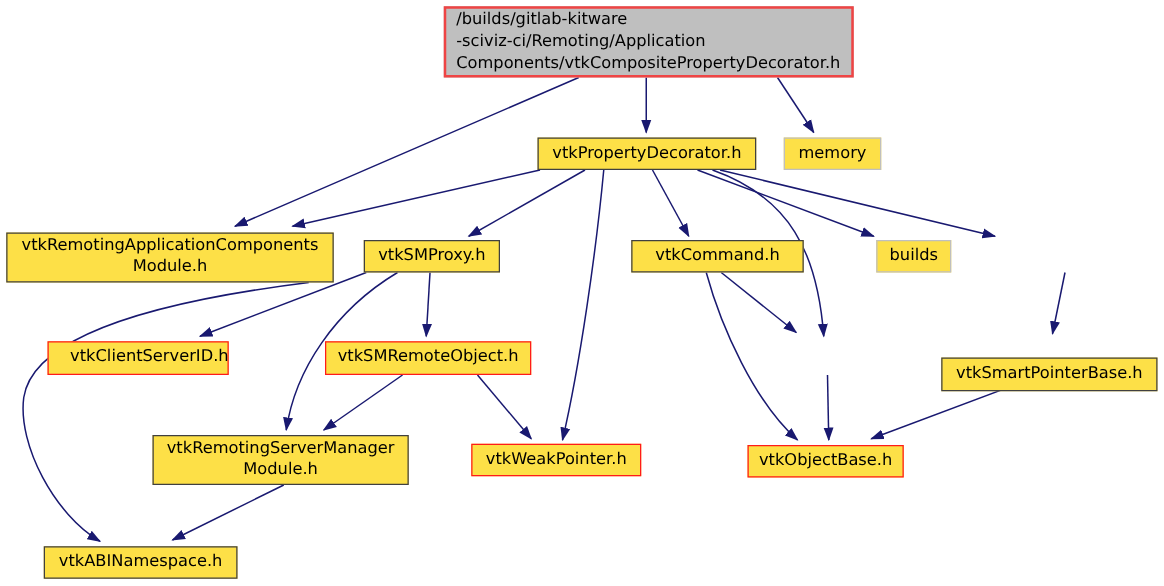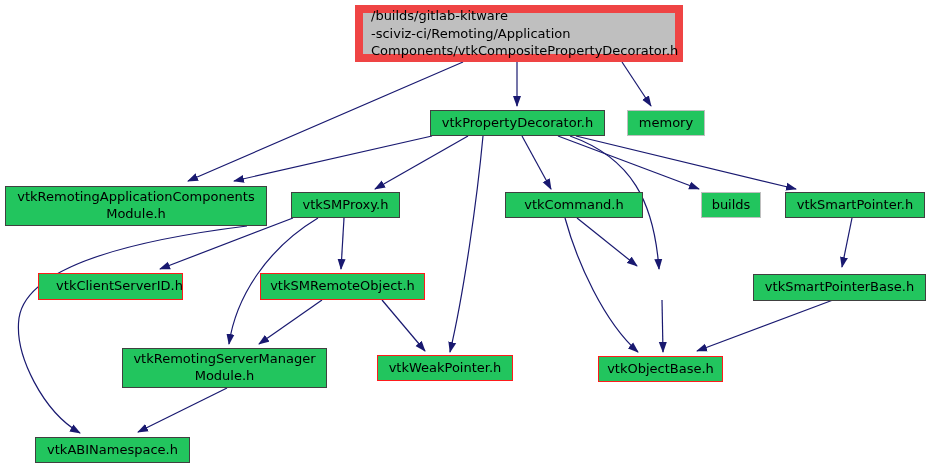--- a/index.html
+++ b/index.html
@@ -7,28 +7,28 @@
     position:relative;
     width:931px;height:469px;
     font-family:"DejaVu Sans","Liberation Sans",sans-serif;
     font-size:13px;color:#000;
     overflow:hidden;background:#ffffff;
   }
   #edges{position:absolute;left:0;top:0;width:931px;height:469px;}
   #edges path{fill:none;stroke-width:1.2px;}
   .node{
     position:absolute;box-sizing:border-box;
-    background:#22c55e;border:1px solid #404040;
+    background:#fde047;border:1px solid #404040;
     display:flex;flex-direction:column;justify-content:center;align-items:center;
     text-align:center;line-height:1.3;white-space:nowrap;
   }
   .node.truncated{border-color:#fe1b1b;}
   .node.system{border-color:#bfbfbf;}
   .node.root{
-    background:#bfbfbf;border:8px solid #ef4444;
+    background:#bfbfbf;border:2px solid #ef4444;
     align-items:flex-start;text-align:right;padding-left:8px;line-height:1.35;
   }
 </style>
 </head>
 <body>
 
 <div id="graph">
   <svg id="edges" viewBox="0 0 931 469">
     <defs>
       <marker id="arrow" markerWidth="11" markerHeight="9" refX="10" refY="4.5" orient="auto" markerUnits="userSpaceOnUse">
@@ -75,30 +75,27 @@
     </div>
     <div class="node default" style="left: 291px; top: 192px; width: 109px; height: 26px;">
       <div>vtkSMProxy.h</div>
     </div>
     <div class="node default" style="left: 505px; top: 192px; width: 138px; height: 26px;">
       <div>vtkCommand.h</div>
     </div>
     <div class="node system" style="left: 701px; top: 192px; width: 60px; height: 26px;">
       <div>builds</div>
     </div>
-    <div class="node default" style="left: 785px; top: 192px; width: 140px; height: 26px;">
-      <div>vtkSmartPointer.h</div>
-    </div>
     <div class="node truncated" style="left: 38px; top: 273px; width: 145px; height: 27px; padding-left: 18px;">
       <div>vtkClientServerID.h</div>
     </div>
     <div class="node truncated" style="left: 260px; top: 273px; width: 165px; height: 27px;">
       <div>vtkSMRemoteObject.h</div>
     </div>
-    <div class="node default" style="left: 753px; top: 274px; width: 173px; height: 27px;">
+    <div class="node default" style="left: 753px; top: 286px; width: 173px; height: 27px;">
       <div>vtkSmartPointerBase.h</div>
     </div>
     <div class="node default" style="left: 122px; top: 348px; width: 205px; height: 40px;">
       <div>vtkRemotingServerManager</div>
       <div>Module.h</div>
     </div>
     <div class="node truncated" style="left: 377px; top: 355px; width: 136px; height: 26px;">
       <div>vtkWeakPointer.h</div>
     </div>
     <div class="node truncated" style="left: 598px; top: 356px; width: 125px; height: 26px;">

